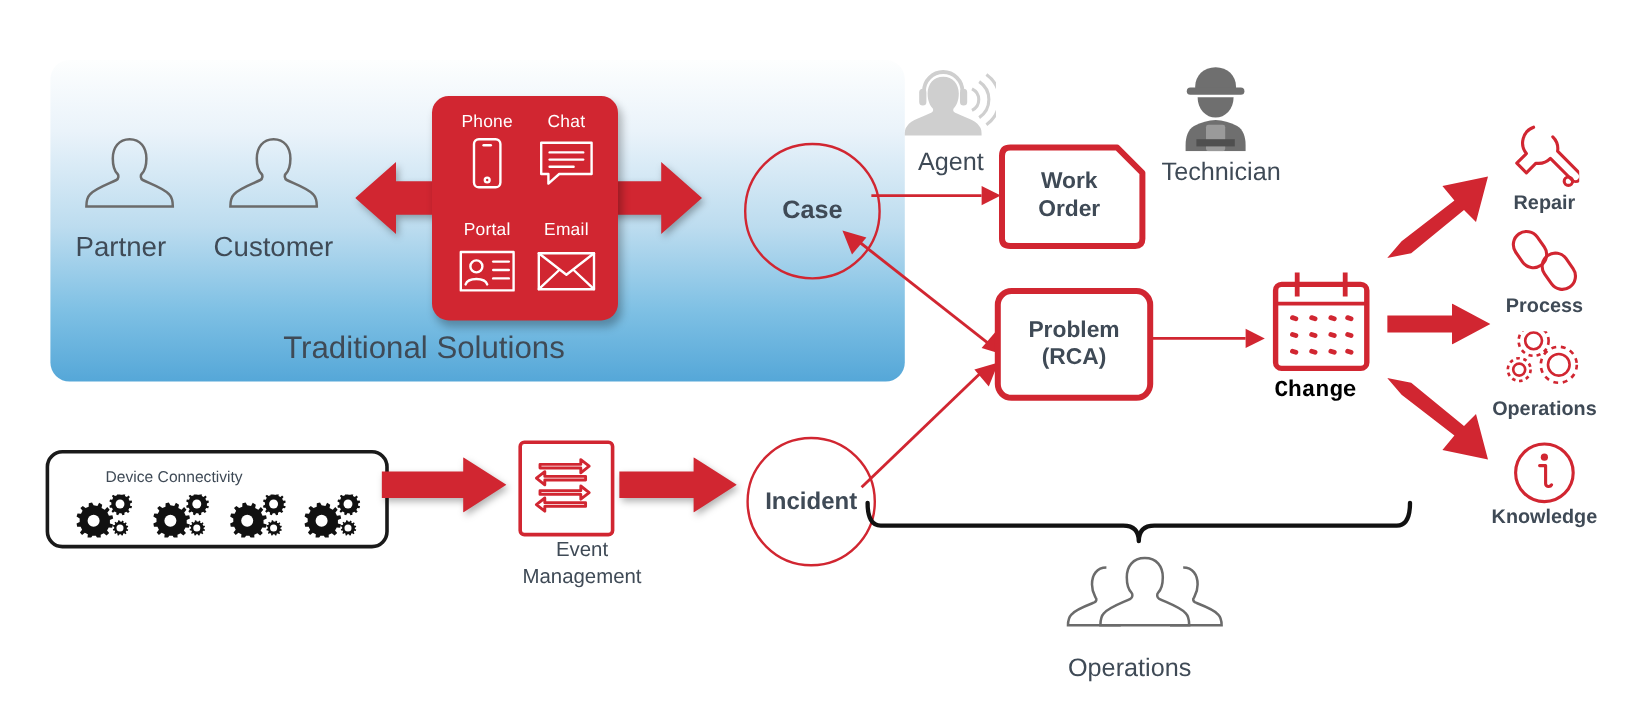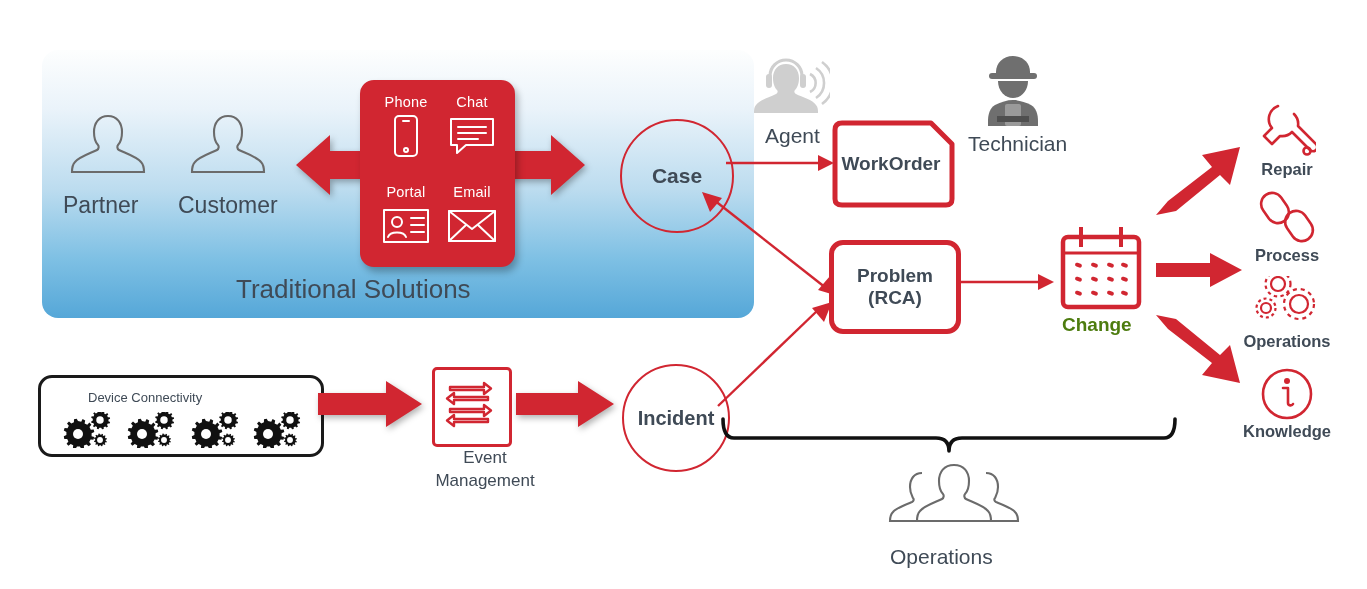--- a/index.html
+++ b/index.html
@@ -3,21 +3,21 @@
 <meta charset="utf-8">
 <style>
   html,body{margin:0;padding:0;background:#ffffff;}
   body{
     width:1367px;height:589px;position:relative;overflow:hidden;
     font-family:"Liberation Sans", sans-serif;
     -webkit-font-smoothing:antialiased;
   }
   .abs{position:absolute;}
   .lbl{color:#3f4a56;font-weight:400;white-space:nowrap;}
-  .lbl-b{color:#4d7c0f;font-weight:bold;white-space:nowrap;}
+  .lbl-b{color:#000000;font-weight:bold;white-space:nowrap;font-family:Liberation Mono, monospace;}
 
   
   #trad-panel{
     left:42px;top:50px;width:712px;height:268px;
     border-radius:16px;
     background:linear-gradient(to bottom,#fdfefe 0%,#eaf3fa 22%,#bcdcef 52%,#7ec0e4 78%,#55a7d8 100%);
   }
   #trad-title{
     left:236px;top:274px;font-size:26px;color:#3f4a56;
   }
@@ -190,21 +190,21 @@
 </svg>
 
 <svg class="abs" style="left:714px;top:300px;" width="120" height="110" viewBox="0 0 120 110">
   <line x1="4" y1="106" x2="104" y2="10" stroke="#d12631" stroke-width="2.4"></line>
   <path fill="#d12631" d="M118 2 L98 8 L110 22 Z"></path>
 </svg>
 
 <svg class="abs" style="left:827px;top:120px;" width="128" height="88" viewBox="0 0 128 88">
   <path fill="#ffffff" stroke="#d12631" stroke-width="5" stroke-linejoin="round" d="M8 10 Q8 3 15 3 L104 3 L125 24 L125 79 Q125 85 119 85 L15 85 Q8 85 8 79 Z"></path>
 </svg>
-<div class="abs" style="left:827px;top:120px;width:128px;height:88px;display:flex;align-items:center;justify-content:center;flex-direction:row;color:#3f4a56;font-weight:bold;font-size:19px;line-height:1.2;pointer-events:none;">
+<div class="abs" style="left:827px;top:120px;width:128px;height:88px;display:flex;align-items:center;justify-content:center;flex-direction:column;color:#3f4a56;font-weight:bold;font-size:19px;line-height:1.2;pointer-events:none;">
   <span>Work</span>
   <span>Order</span>
 </div>
 
 <div class="abs redbox" id="problem-box">
   <div>
     <div>Problem</div>
     <div>(RCA)</div>
   </div>
 </div>

